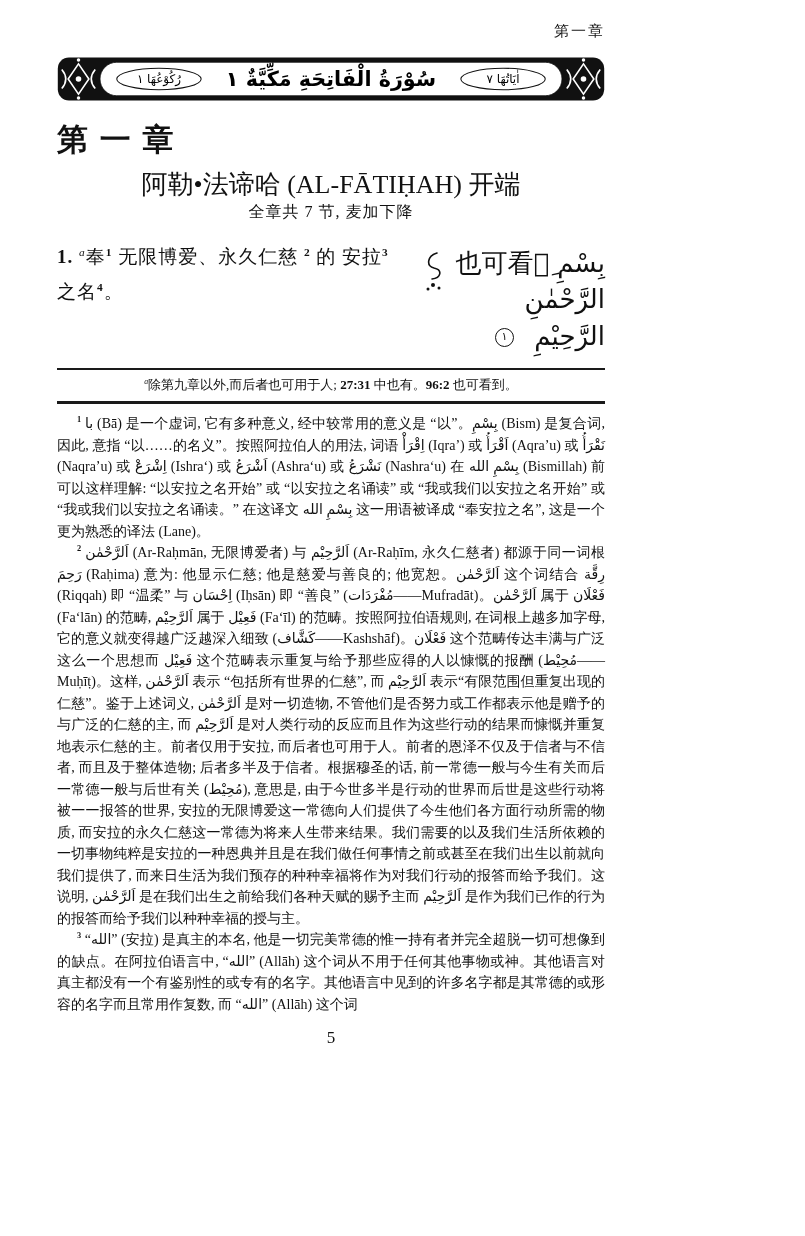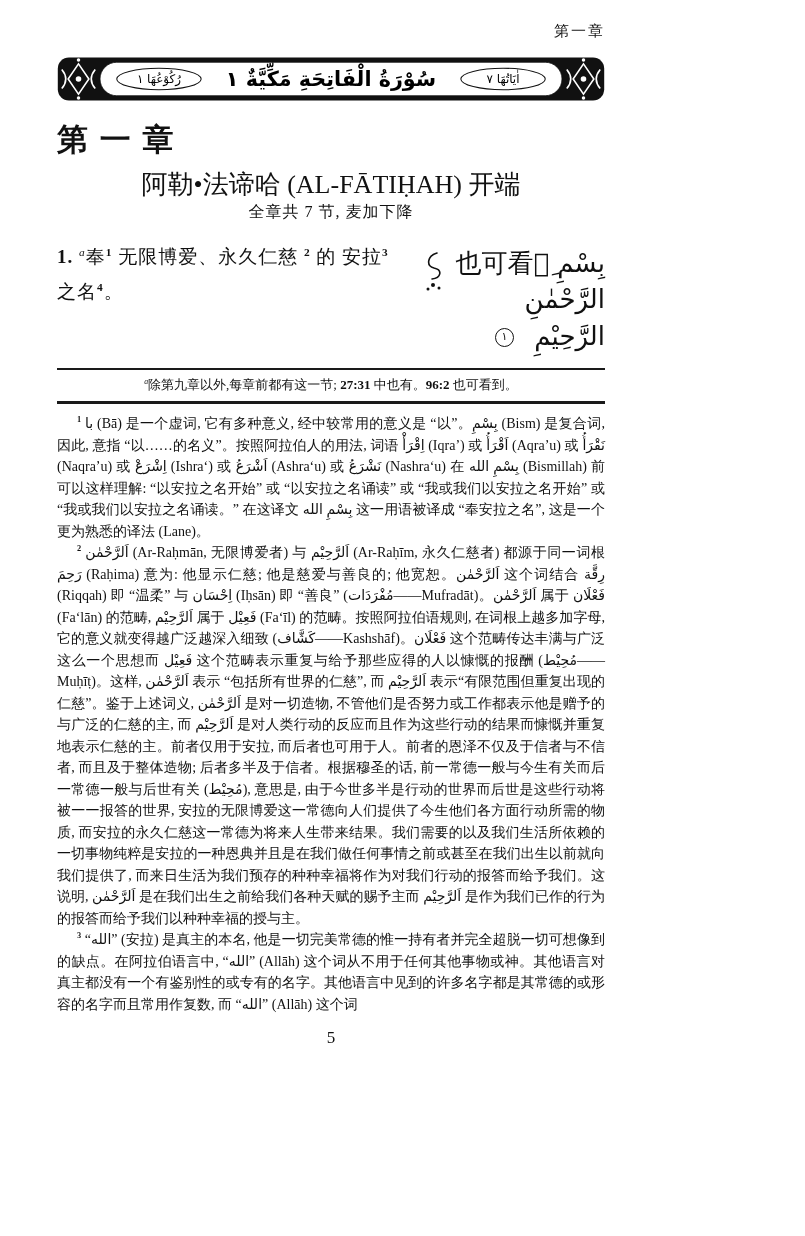--- a/index.html
+++ b/index.html
@@ -73,21 +73,21 @@
       <circle cx="14" cy="38" r="2" fill="#111"></circle>
       <circle cx="20" cy="41" r="1.5" fill="#111"></circle>
       <circle cx="9" cy="42" r="1.5" fill="#111"></circle>
     </svg>
     <div class="verse-ar" dir="rtl">
       <span>بِسْمِ 也可看到ِ الرَّحْمٰنِ الرَّحِيْمِ</span>
       <span class="ayah-marker">١</span>
     </div>
   </div>
 
-  <div class="footnote"><span class="sup i">a</span><span>除第九章以外,每章前都有这一节; </span><span class="b">27:31</span><span> 中也有。</span><span class="b">96:2</span><span> 也可看到。</span></div>
+  <div class="footnote"><span class="sup i">a</span><span>除第九章以外,而后者也可用于人; </span><span class="b">27:31</span><span> 中也有。</span><span class="b">96:2</span><span> 也可看到。</span></div>
 
   <div class="commentary">
     <p><span class="sup b">1</span><span> با (Bā) 是一个虚词, 它有多种意义, 经中较常用的意义是 “以”。بِسْمِ (Bism) 是复合词, 因此, 意指 “以……的名义”。按照阿拉伯人的用法, 词语 اِقْرَأْ (Iqra’) 或 اَقْرَأُ (Aqra’u) 或 نَقْرَأُ (Naqra’u) 或 اِشْرَعْ (Ishra‘) 或 اَشْرَعُ (Ashra‘u) 或 نَشْرَعُ (Nashra‘u) 在 بِسْمِ الله (Bismillah) 前可以这样理解: “以安拉之名开始” 或 “以安拉之名诵读” 或 “我或我们以安拉之名开始” 或 “我或我们以安拉之名诵读。” 在这译文 بِسْمِ الله 这一用语被译成 “奉安拉之名”, 这是一个更为熟悉的译法 (Lane)。</span></p>
     <p><span class="sup b">2</span><span> اَلرَّحْمٰن (Ar-Raḥmān, 无限博爱者) 与 اَلرَّحِيْم (Ar-Raḥīm, 永久仁慈者) 都源于同一词根 رَحِمَ (Raḥima) 意为: 他显示仁慈; 他是慈爱与善良的; 他宽恕。اَلرَّحْمٰن 这个词结合 رِقَّة (Riqqah) 即 “温柔” 与 اِحْسَان (Iḥsān) 即 “善良” (مُفْرَدَات——Mufradāt)。اَلرَّحْمٰن 属于 فَعْلَان (Fa‘lān) 的范畴, اَلرَّحِيْم 属于 فَعِيْل (Fa‘īl) 的范畴。按照阿拉伯语规则, 在词根上越多加字母, 它的意义就变得越广泛越深入细致 (كَشَّاف——Kashshāf)。فَعْلَان 这个范畴传达丰满与广泛这么一个思想而 فَعِيْل 这个范畴表示重复与给予那些应得的人以慷慨的报酬 (مُحِيْط——Muḥīṭ)。这样, اَلرَّحْمٰن 表示 “包括所有世界的仁慈”, 而 اَلرَّحِيْم 表示“有限范围但重复出现的仁慈”。鉴于上述词义, اَلرَّحْمٰن 是对一切造物, 不管他们是否努力或工作都表示他是赠予的与广泛的仁慈的主, 而 اَلرَّحِيْم 是对人类行动的反应而且作为这些行动的结果而慷慨并重复地表示仁慈的主。前者仅用于安拉, 而后者也可用于人。前者的恩泽不仅及于信者与不信者, 而且及于整体造物; 后者多半及于信者。根据穆圣的话, 前一常德一般与今生有关而后一常德一般与后世有关 (مُحِيْط), 意思是, 由于今世多半是行动的世界而后世是这些行动将被一一报答的世界, 安拉的无限博爱这一常德向人们提供了今生他们各方面行动所需的物质, 而安拉的永久仁慈这一常德为将来人生带来结果。我们需要的以及我们生活所依赖的一切事物纯粹是安拉的一种恩典并且是在我们做任何事情之前或甚至在我们出生以前就向我们提供了, 而来日生活为我们预存的种种幸福将作为对我们行动的报答而给予我们。这说明, اَلرَّحْمٰن 是在我们出生之前给我们各种天赋的赐予主而 اَلرَّحِيْم 是作为我们已作的行为的报答而给予我们以种种幸福的授与主。</span></p>
     <p><span class="sup b">3</span><span> “الله” (安拉) 是真主的本名, 他是一切完美常德的惟一持有者并完全超脱一切可想像到的缺点。在阿拉伯语言中, “الله” (Allāh) 这个词从不用于任何其他事物或神。其他语言对真主都没有一个有鉴别性的或专有的名字。其他语言中见到的许多名字都是其常德的或形容的名字而且常用作复数, 而 “الله” (Allāh) 这个词</span></p>
   </div>
 
   <div class="page-number">5</div>
 
 </div>

